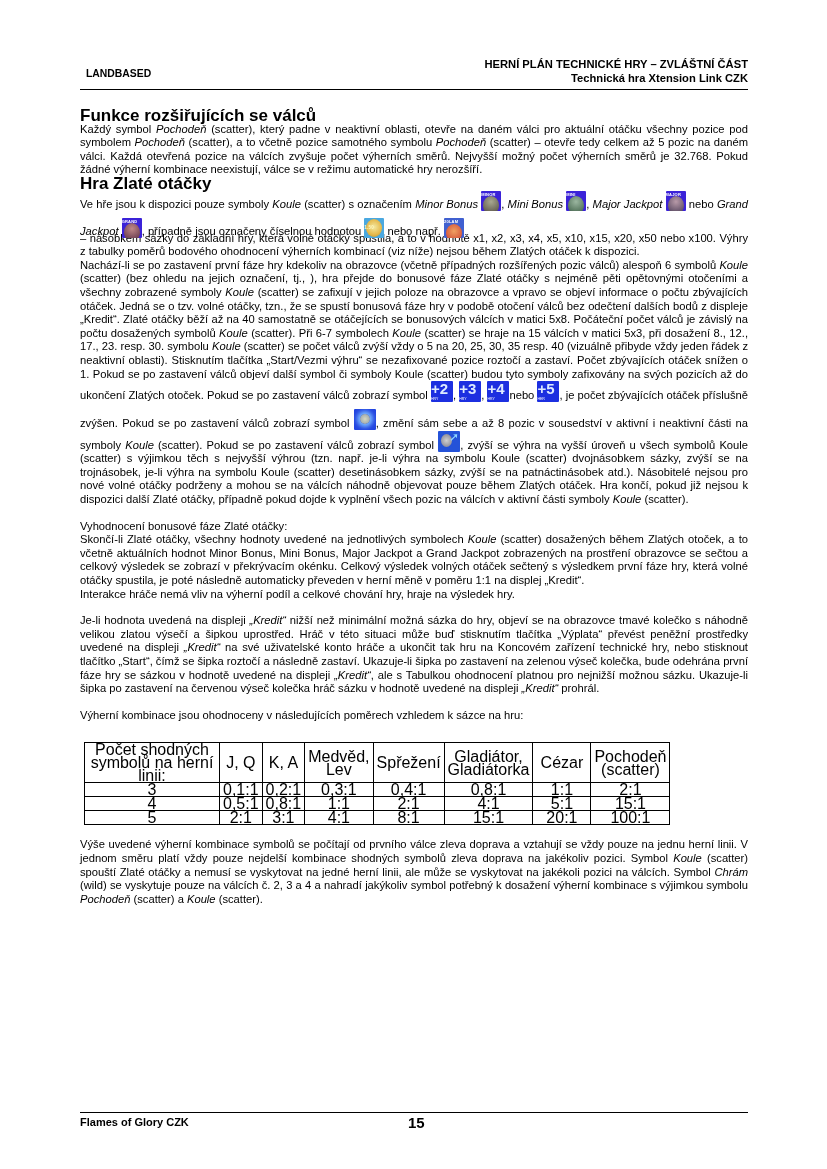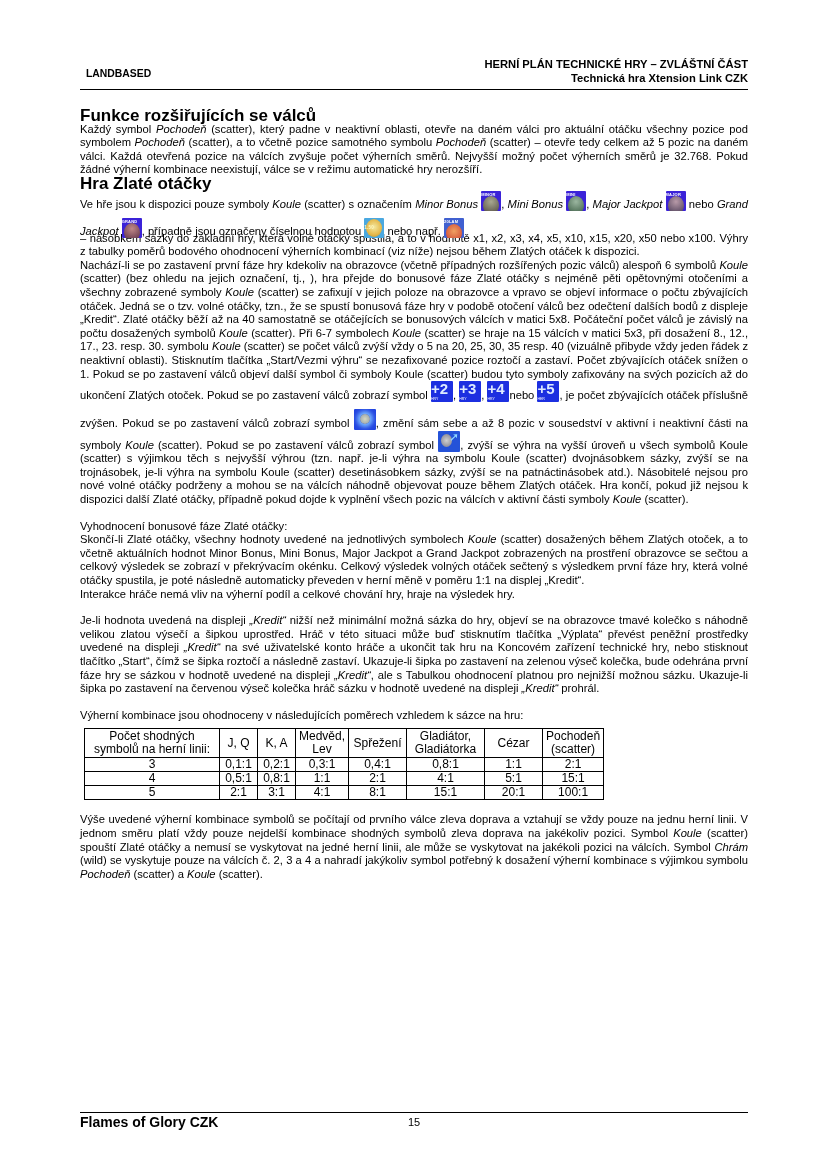--- a/index.html
+++ b/index.html
@@ -27,27 +27,27 @@
   .ic .lab { position: absolute; left: 0; right: 0; top: 1px; font-size: 4px; line-height: 5px; color: #fff; text-align: center; z-index: 2; font-weight: bold; letter-spacing: 0.2px; }
   .spin { background: #1c2fe0; width: 22px; height: 21px; }
   .spin .n { position: absolute; left: 0; right: 0; top: 0px; font-size: 15px; line-height: 16px; font-weight: bold; color: #ddeaff; text-align: center; }
   .spin .s { position: absolute; left: 0; right: 0; bottom: 1px; font-size: 3.5px; line-height: 4px; color: #fff; text-align: center; }
   .star { background: #2244e0; width: 22px; height: 21px; }
   .star::before { content: ""; position: absolute; left: 6px; top: 5px; width: 10px; height: 10px; border-radius: 50%; background: radial-gradient(circle, #d8d8c0 0%, #8a9aa8 100%); box-shadow: 0 0 4px 3px #7ab8ff; }
   .mult { background: #2452d8; width: 22px; height: 21px; }
   .mult::before { content: ""; position: absolute; left: 3px; top: 3px; width: 11px; height: 13px; border-radius: 50%; background: radial-gradient(circle, #d0d0d0 0%, #7a7a8a 100%); }
   .mult::after { content: "➚"; position: absolute; right: 1px; top: 0px; font-size: 12px; color: #8fd8ff; font-family: "DejaVu Sans", sans-serif; }
   .line-tall { line-height: 27px; }
-  table.pay { border-collapse: collapse; margin-left: 4px; margin-top: 6px; font-size: 12px; line-height: 13px; }
+  table.pay { border-collapse: collapse; margin-left: 4px; margin-top: 20px; font-size: 16px; line-height: 13px; }
   table.pay th, table.pay td { border: 1px solid #000; text-align: center; font-weight: normal; padding: 0 3px; }
   table.pay th { height: 29px; }
   table.pay td { height: 13px; }
   .ftr-rule { position: absolute; left: 0; top: 1112px; width: 668px; height: 1px; background: #000; }
-  .ftr-left { position: absolute; left: 0; top: 1116px; font-weight: bold; font-size: 14px; }
-  .ftr-page { position: absolute; left: 328px; top: 1116px; font-weight: normal; font-size: 11px; }
+  .ftr-left { position: absolute; left: 0; top: 1116px; font-weight: bold; font-size: 11px; }
+  .ftr-page { position: absolute; left: 328px; top: 1116px; font-weight: bold; font-size: 15px; }
 </style>
 </head>
 <body>
 
 <div class="page">
 
   <div class="hdr">
     <div class="hdr-left">LANDBASED</div>
     <div class="hdr-right">
       <div>HERNÍ PLÁN TECHNICKÉ HRY – ZVLÁŠTNÍ ČÁST</div>

